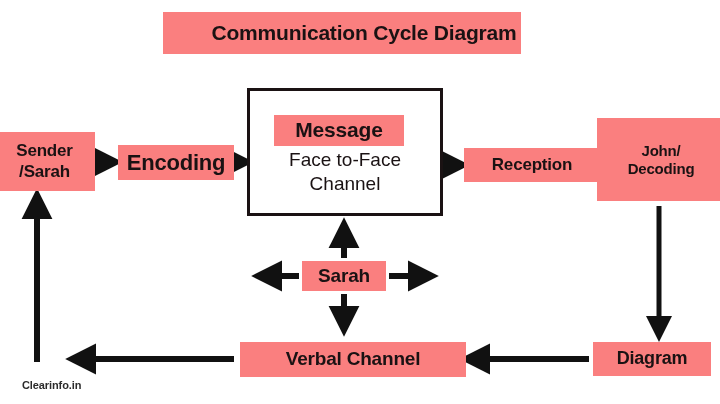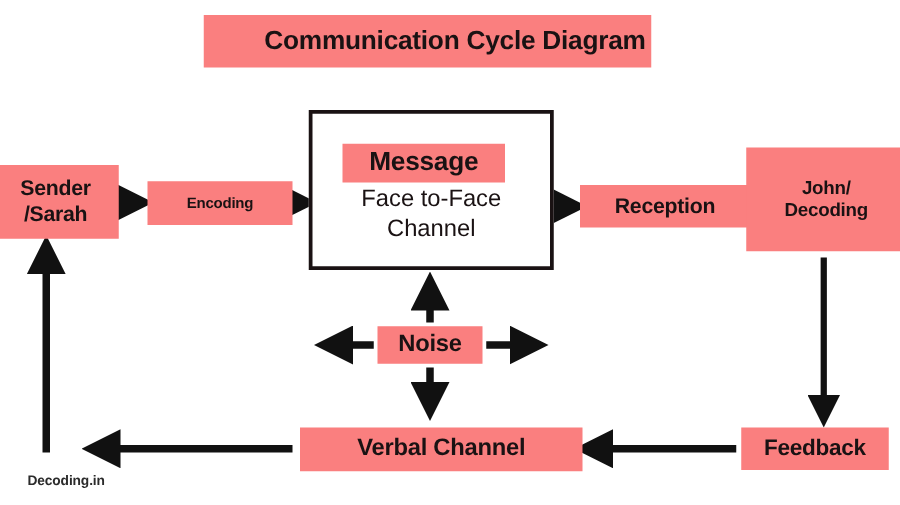--- a/index.html
+++ b/index.html
@@ -50,21 +50,21 @@
     width: 101px;
     height: 59px;
     font-size: 17px;
     flex-direction: column;
   }
   #encoding {
     left: 118px;
     top: 145px;
     width: 116px;
     height: 35px;
-    font-size: 12px;
+    font-size: 22px;
   }
 
   
   #channelbox {
     position: absolute;
     left: 247px;
     top: 88px;
     width: 196px;
     height: 128px;
     box-sizing: border-box;
@@ -215,26 +215,26 @@
   <div class="node" id="reception">
     <span>Reception</span>
   </div>
 
   <div class="node" id="decoding">
     <span>John/</span>
     <span>Decoding</span>
   </div>
 
   <div class="node" id="noise">
-    <span>Noise</span>
+    <span>Sarah</span>
   </div>
 
   <div class="node" id="verbal">
     <span>Verbal  Channel</span>
   </div>
 
   <div class="node" id="feedback">
-    <span>Feedback</span>
-  </div>
-
-  <div id="watermark">Decoding.in</div>
+    <span>Diagram</span>
+  </div>
+
+  <div id="watermark">Clearinfo.in</div>
 
 </div>
 
 </body></html>

